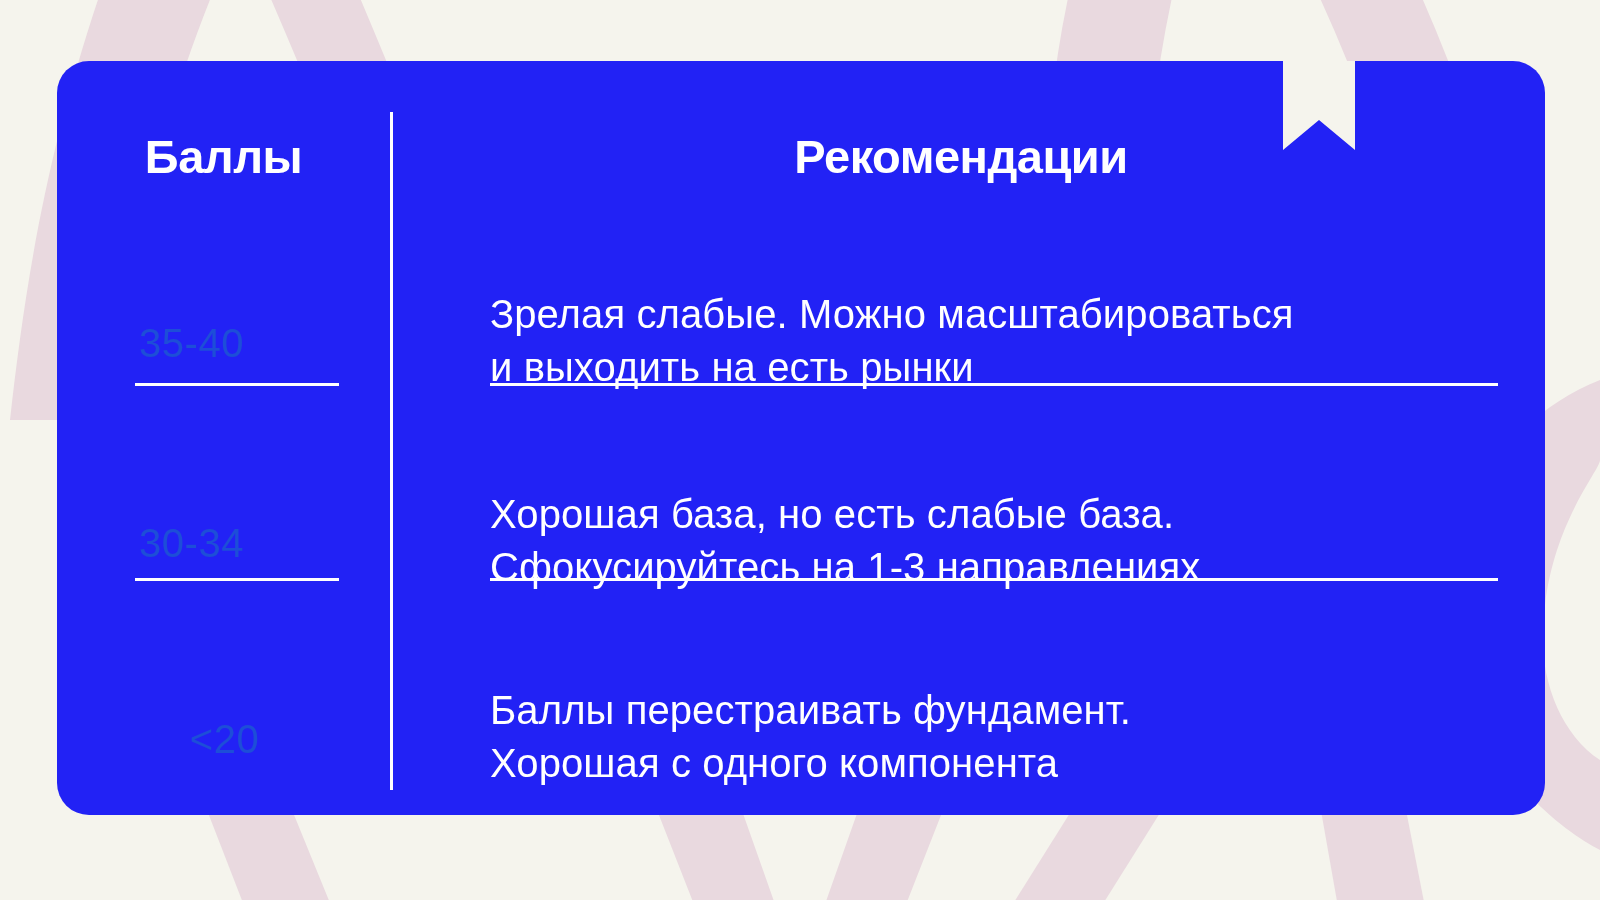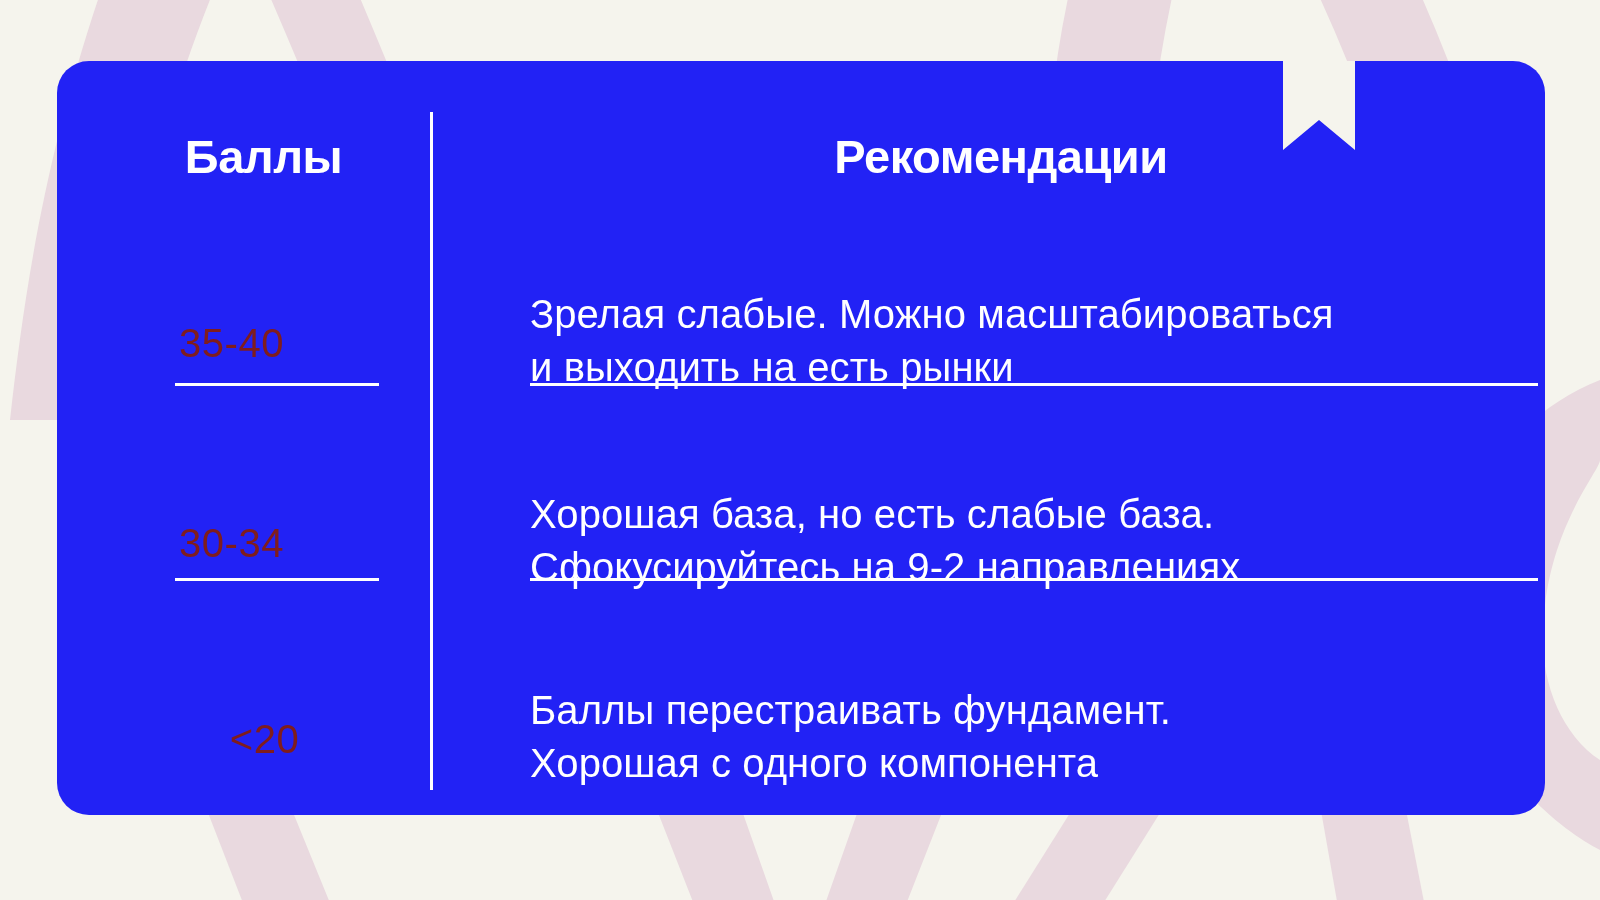--- a/index.html
+++ b/index.html
@@ -40,21 +40,20 @@
     inset: 0;
     width: 100%;
     height: 100%;
   }
 
   
   .card-content {
     position: absolute;
     inset: 0;
     z-index: 2;
-    margin-left: 40px;
   }
 
   
   .col-score {
     position: absolute;
     left: 0;
     top: 0;
     width: 333px;
     height: 100%;
   }
@@ -98,21 +97,21 @@
     width: 1056px;
     text-align: center;
   }
 
   
   .score-cell {
     position: absolute;
     left: 0;
     width: 269px;
     text-align: center;
-    color: #7f1d1d;
+    color: #1d4ed8;
     font-size: 40px;
     font-weight: 400;
     line-height: 1.15;
     letter-spacing: 0.5px;
   }
   .score-r1 { top: 259px; }
   .score-r2 { top: 459px; }
   .score-r3 { top: 655px; padding-left: 33px; }
 
   .reco-cell {
@@ -200,21 +199,21 @@
 
       <div class="reco-cell reco-r1">
         <span class="line">Зрелая слабые. Можно масштабироваться</span>
         <span class="line">и выходить на есть рынки</span>
       </div>
 
       <div class="sep sep-right sep-row1"></div>
 
       <div class="reco-cell reco-r2">
         <span class="line">Хорошая база, но есть слабые база.</span>
-        <span class="line">Сфокусируйтесь на 9-2 направлениях</span>
+        <span class="line">Сфокусируйтесь на 1-3 направлениях</span>
       </div>
 
       <div class="sep sep-right sep-row2"></div>
 
       <div class="reco-cell reco-r3">
         <span class="line">Баллы перестраивать фундамент.</span>
         <span class="line">Хорошая с одного компонента</span>
       </div>
     </div>
 

